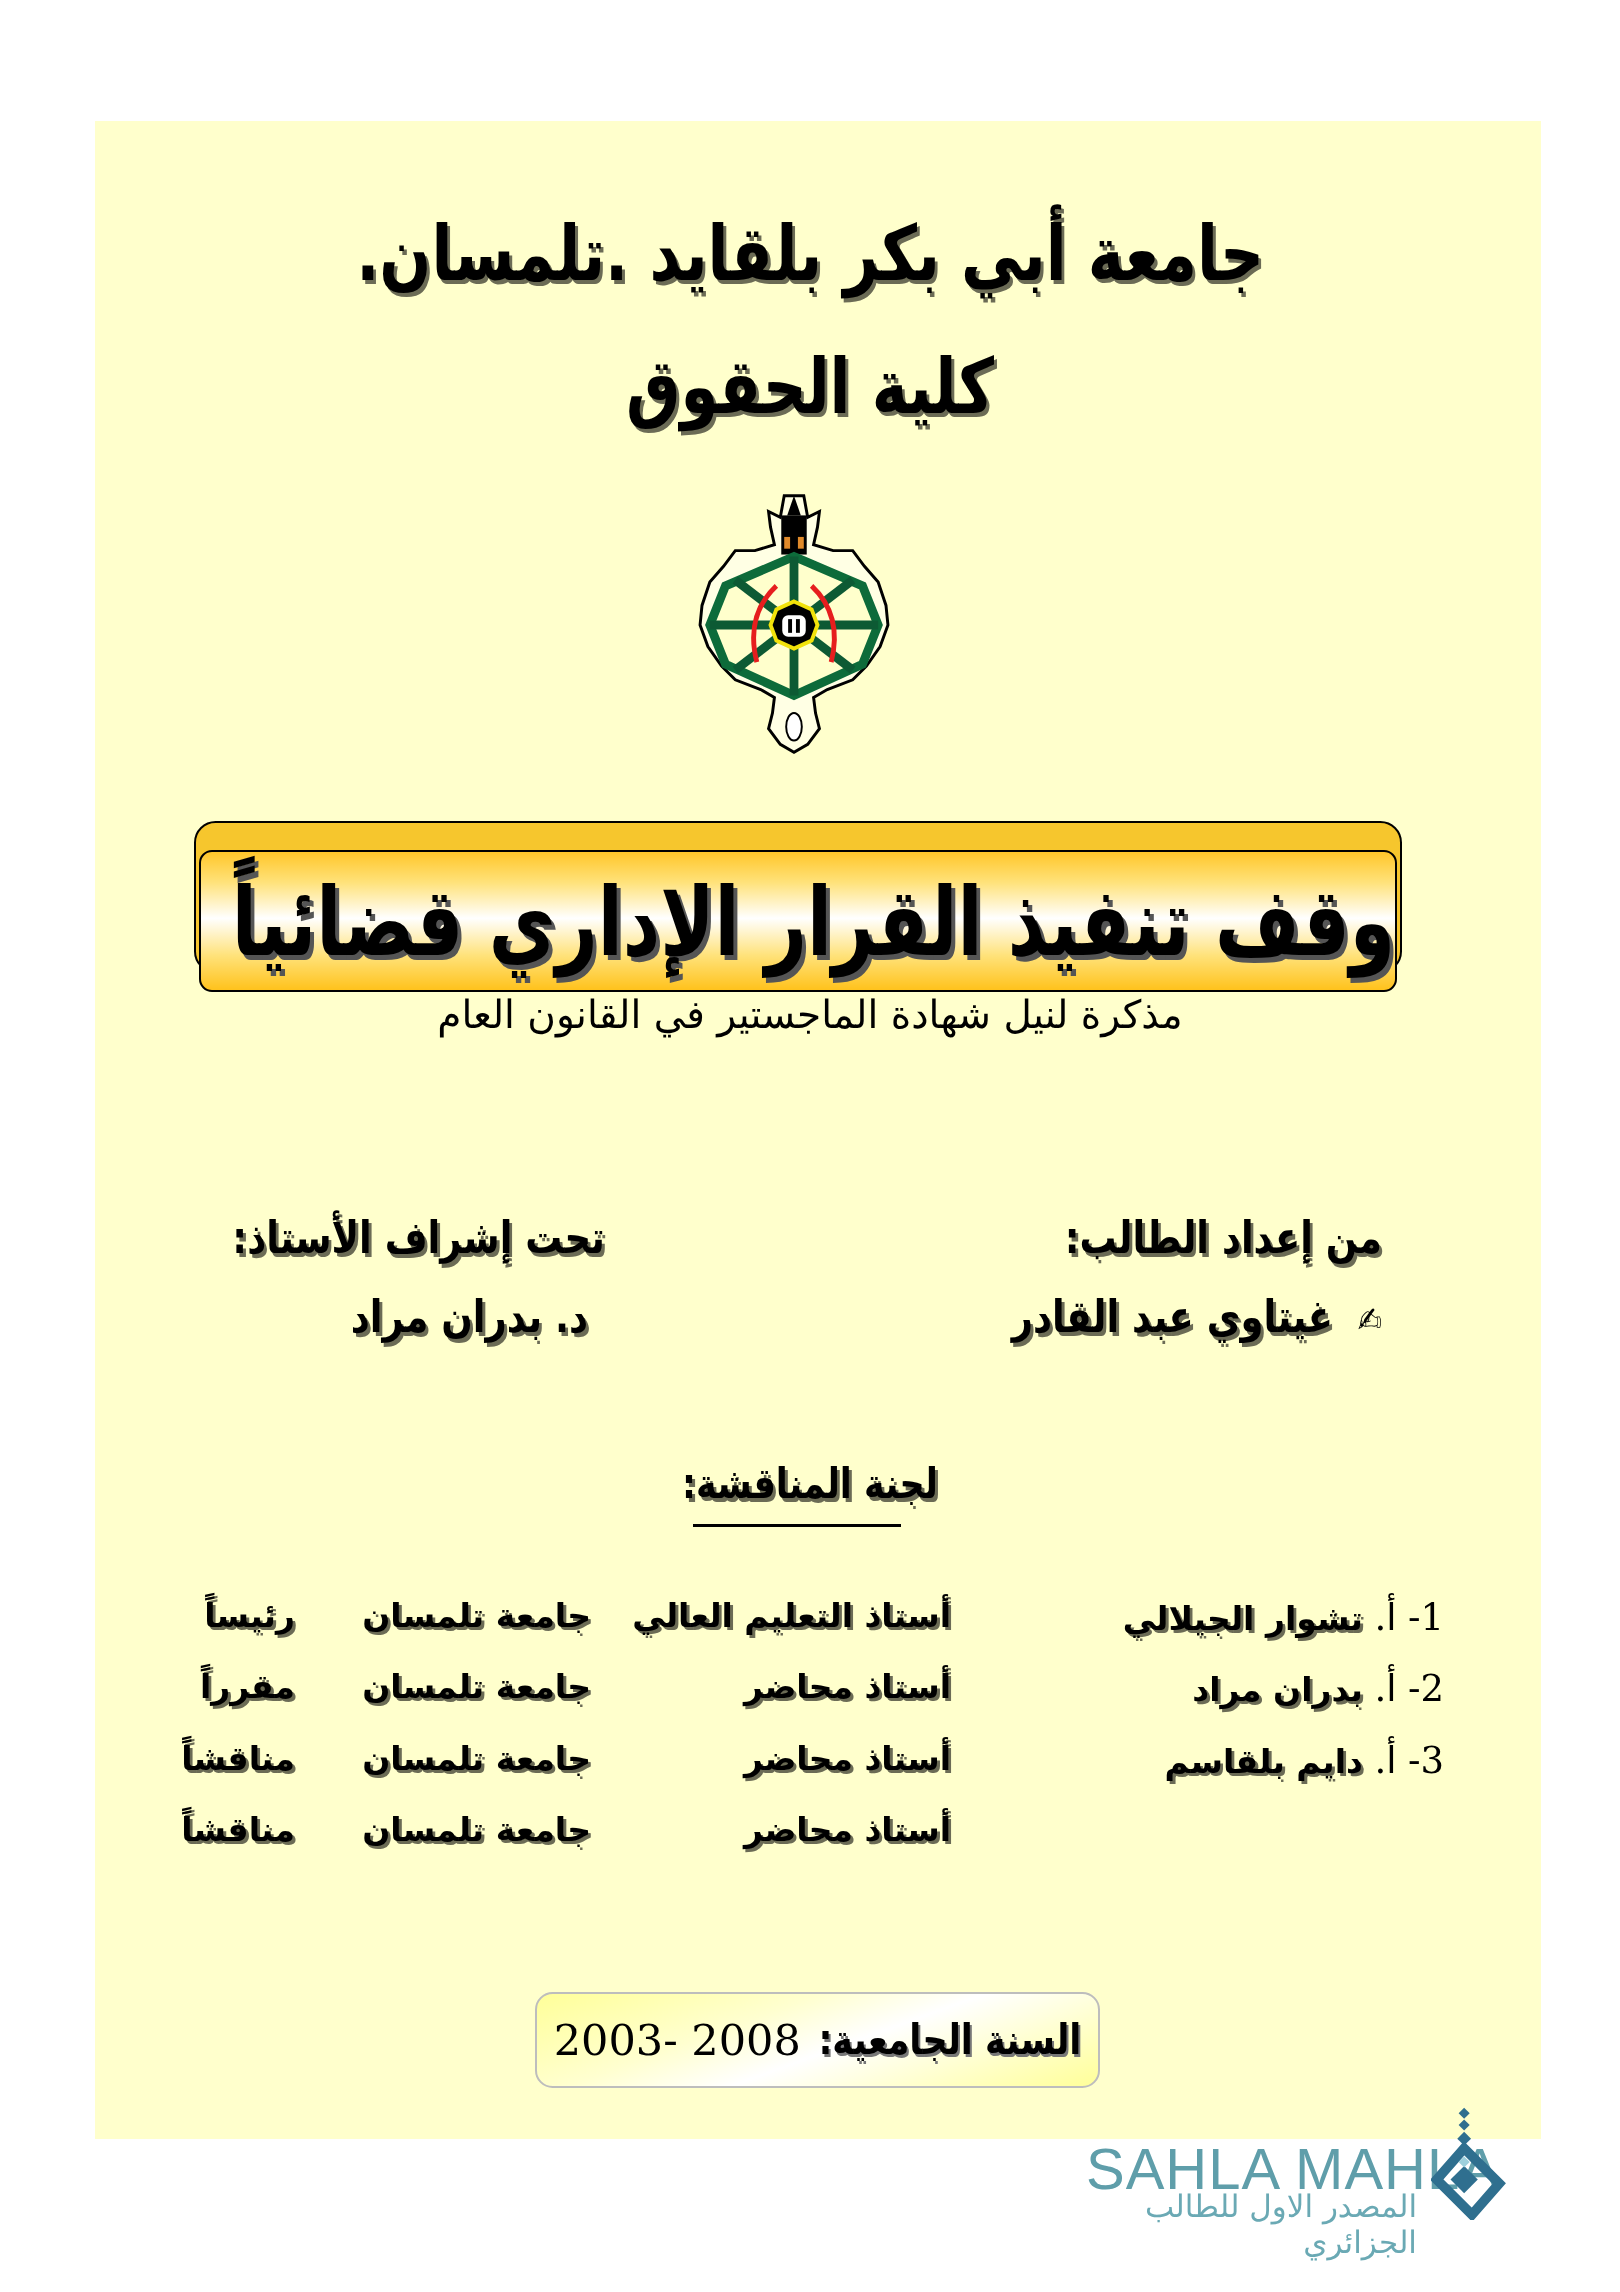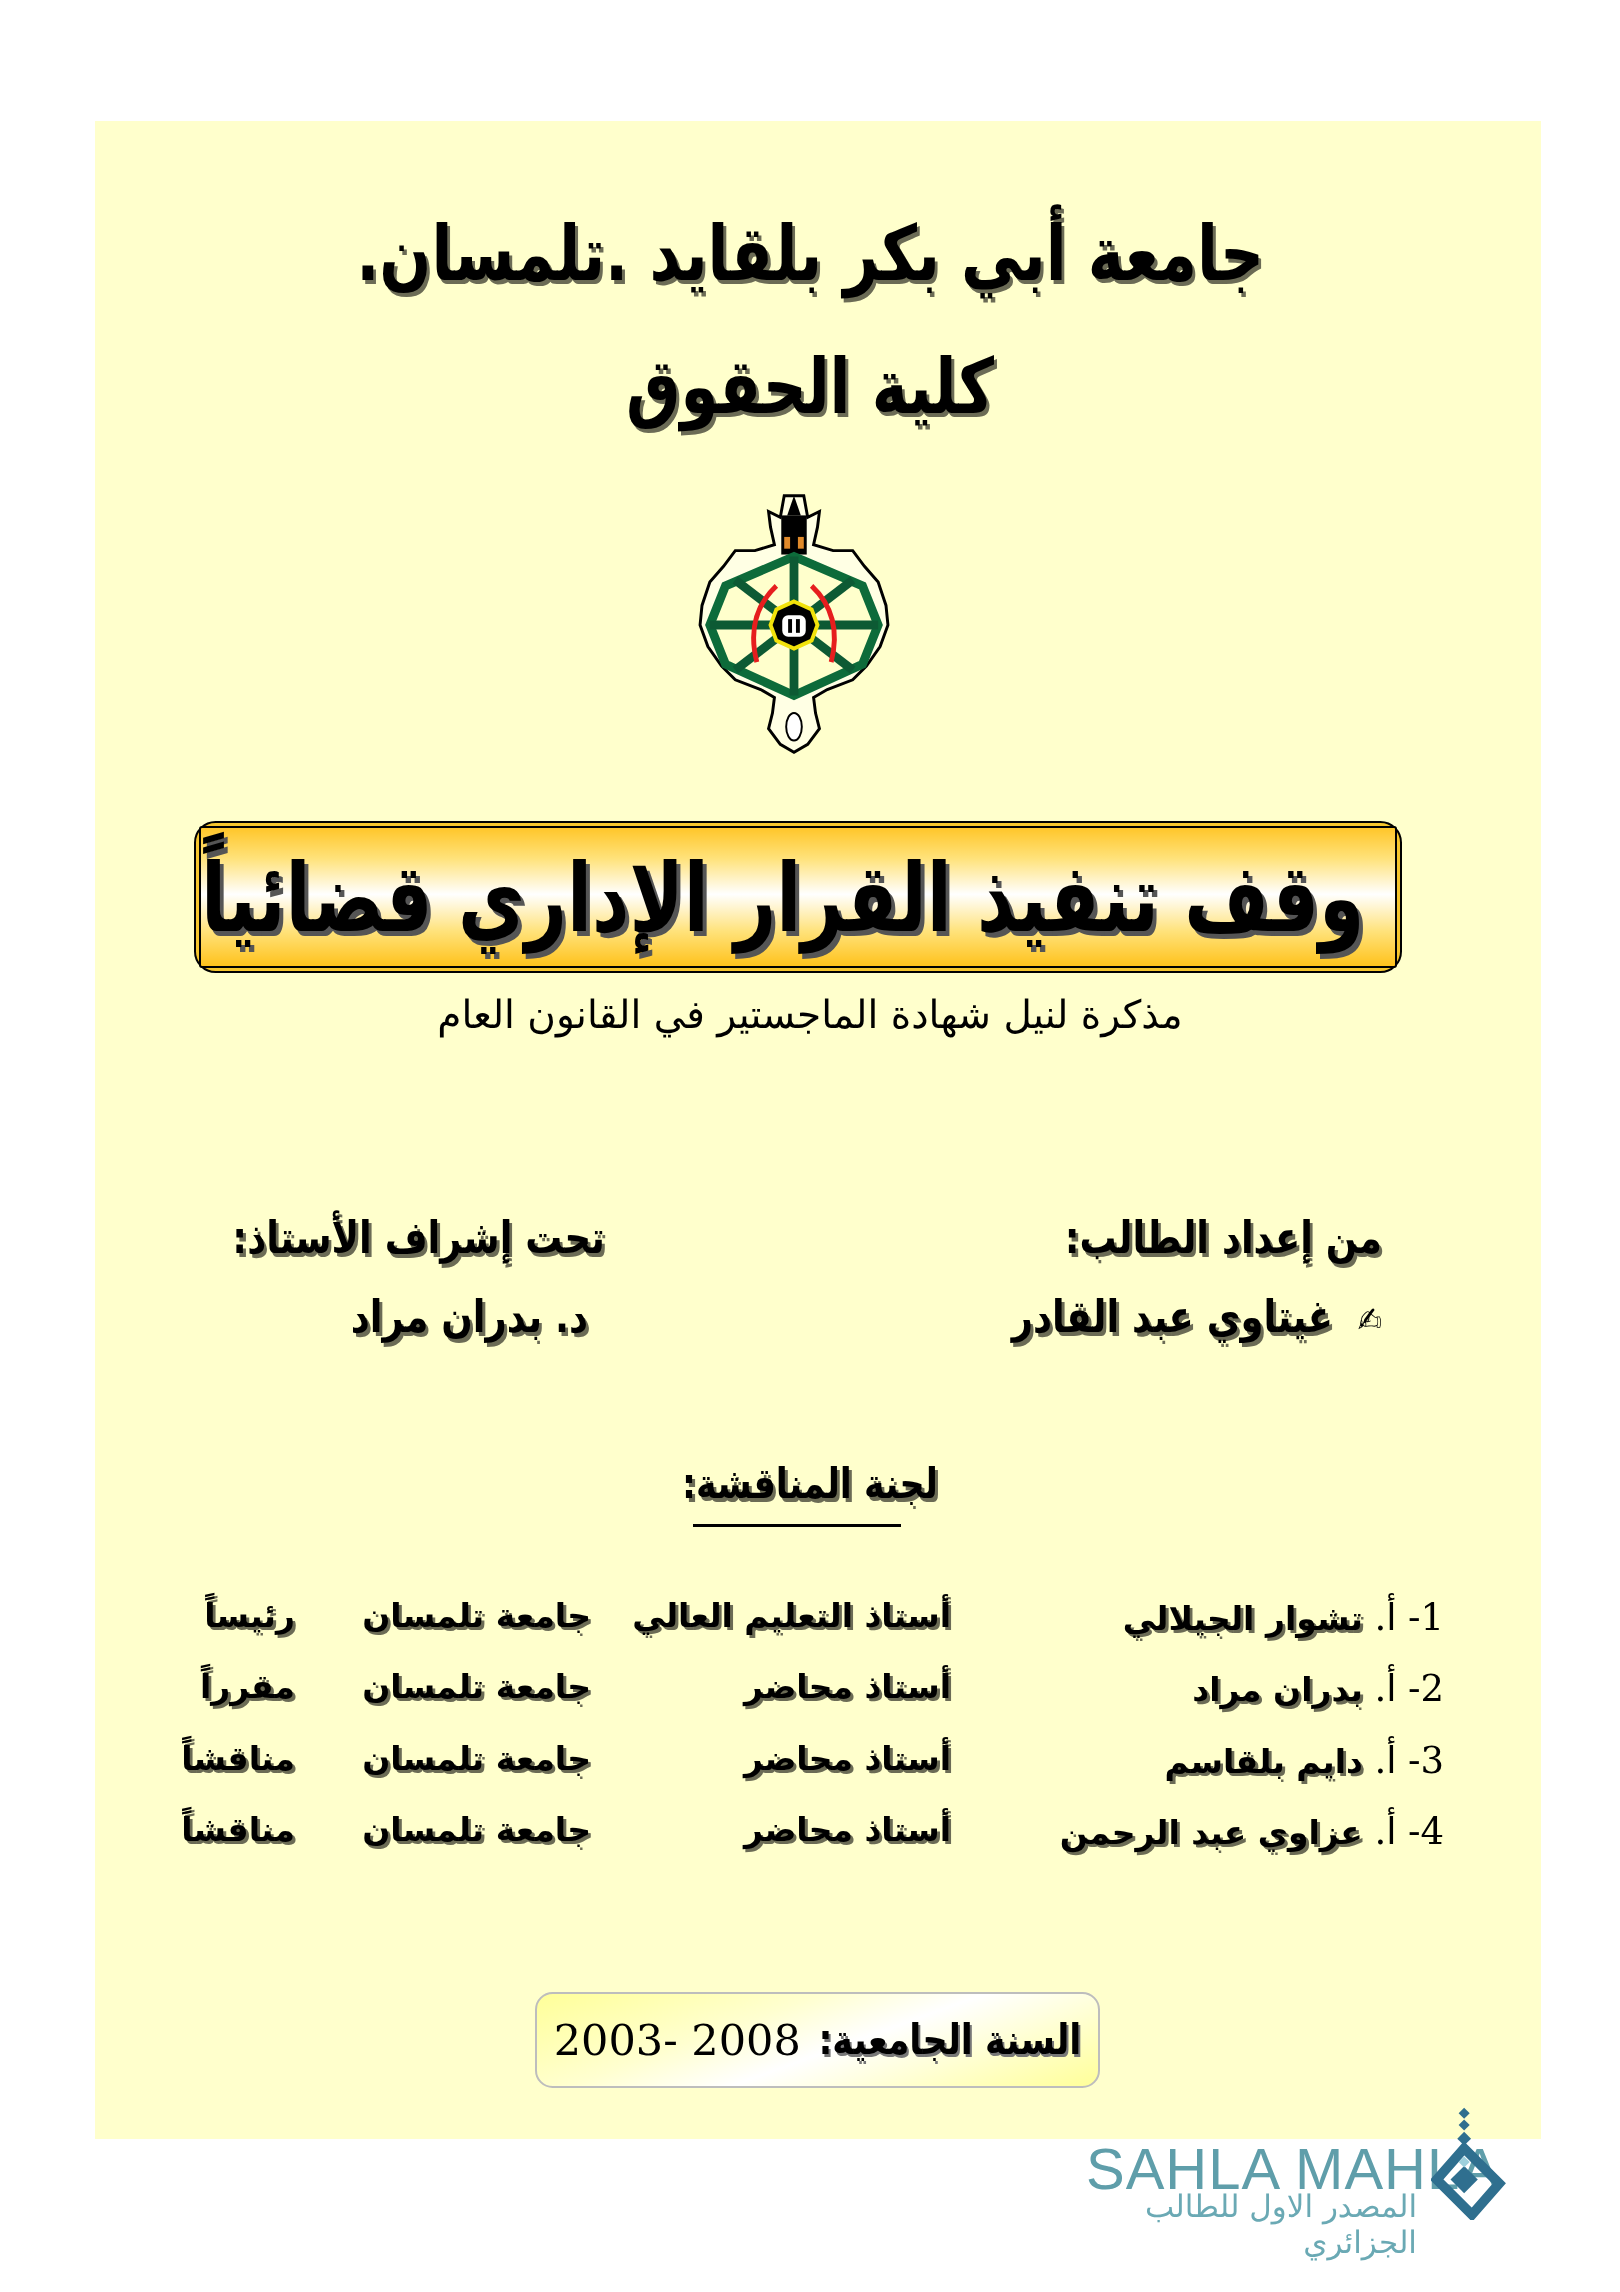--- a/index.html
+++ b/index.html
@@ -11,23 +11,23 @@
   .serif { font-family:"DejaVu Serif", "Liberation Serif", serif; direction:rtl; white-space:nowrap; }
   .center { text-align:center; }
 
   #univ { left:0; width:1620px; top:218px; font-size:61px; transform:scaleY(1.25); }
   #faculty { left:0; width:1620px; top:351px; font-size:61px; transform:scaleY(1.25); }
 
   #logo { left:686px; top:488px; width:216px; height:274px; }
 
   #title-box { left:194px; top:821px; width:1208px; height:152px; box-sizing:border-box;
     border:2.9px solid #000; border-radius:21.6px; padding:2.9px; background:#f6c62d; }
-  #title-inner { width:100%; height:100%; box-sizing:border-box; border:2px solid #000; border-radius:3px;
+  #title-inner { width:100%; height:100%; box-sizing:border-box; border:2px solid #000; border-radius:13px;
     background:linear-gradient(to bottom,#ffc62a 0%,#ffe27a 22%,#ffffff 48%,#ffe27a 75%,#ffc21c 100%);
-    display:flex; align-items:center; justify-content:flex-start; }
+    display:flex; align-items:center; justify-content:flex-end;margin-top:24px; }
   #title-text { font-size:73px; transform:scaleY(1.3); text-shadow:3.9px 3.9px 0 #555; }
 
   #subtitle { left:0; width:1620px; top:992px; font-size:39px; }
 
   .col-label { font-size:37px; transform:scaleY(1.2); }
   #student-label { right:238px; top:1217px; }
   #student-name { right:238px; top:1296px; }
   #super-label { right:1015px; top:1217px; }
   #super-name { right:1032px; top:1296px; }
   .pen { font-weight:normal; text-shadow:none; font-size:29px; margin-left:11.8px; }
@@ -115,21 +115,20 @@
   <div class="cell c-uni kufi">جامعة تلمسان</div>
   <div class="cell c-role kufi">مقرراً</div>
 </div>
 <div class="row" style="top:1739px;">
   <div class="cell c-name kufi"><span class="num">3-</span> <span class="num">أ.</span> <span>دايم بلقاسم</span></div>
   <div class="cell c-rank kufi">أستاذ محاضر</div>
   <div class="cell c-uni kufi">جامعة تلمسان</div>
   <div class="cell c-role kufi">مناقشاً</div>
 </div>
 <div class="row" style="top:1810px;">
-  <div class="cell c-name kufi"><span class="num">4-</span> <span class="num">أ.</span> <span>عزاوي عبد الرحمن</span></div>
   <div class="cell c-rank kufi">أستاذ محاضر</div>
   <div class="cell c-uni kufi">جامعة تلمسان</div>
   <div class="cell c-role kufi">مناقشاً</div>
 </div>
 
 <div id="year-box" class="abs">
   <span id="year-label">السنة الجامعية:</span>
   <span id="year-value">2003- 2008</span>
 </div>
 

